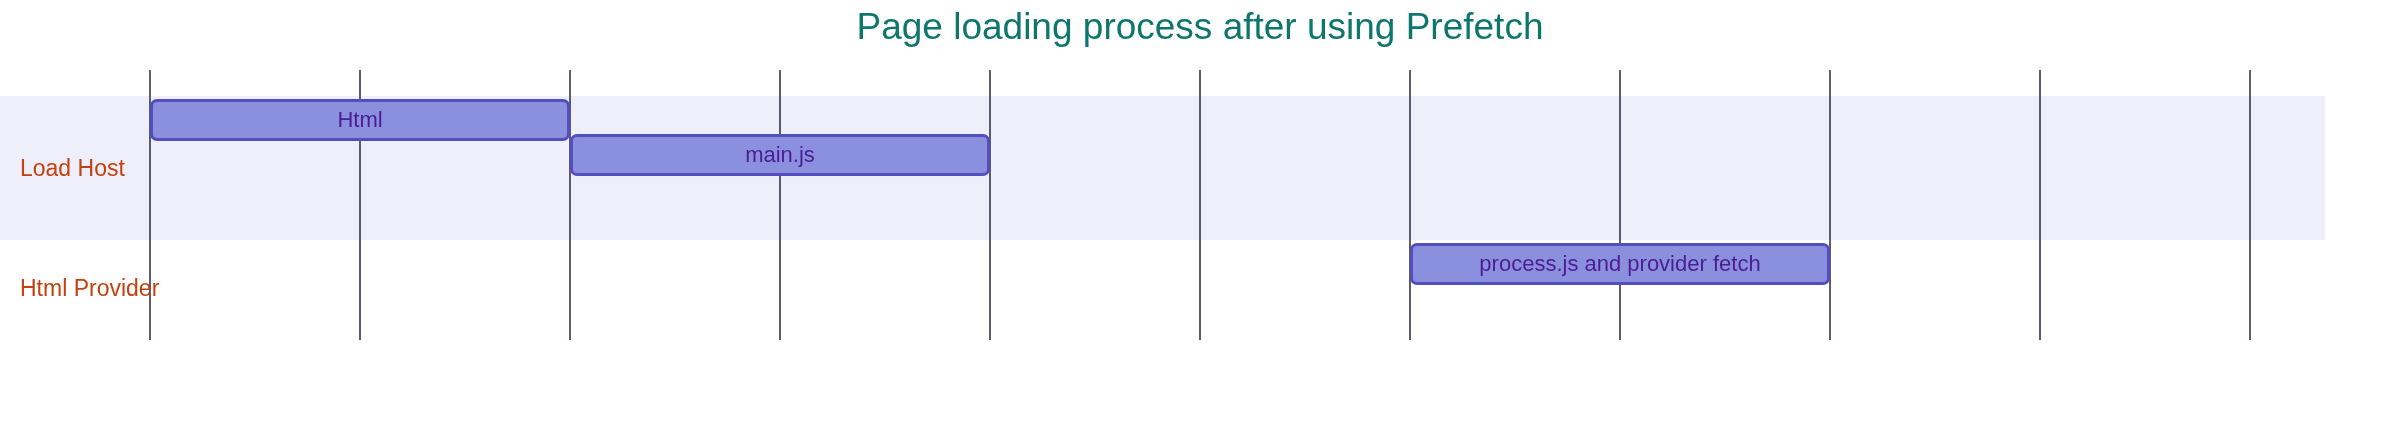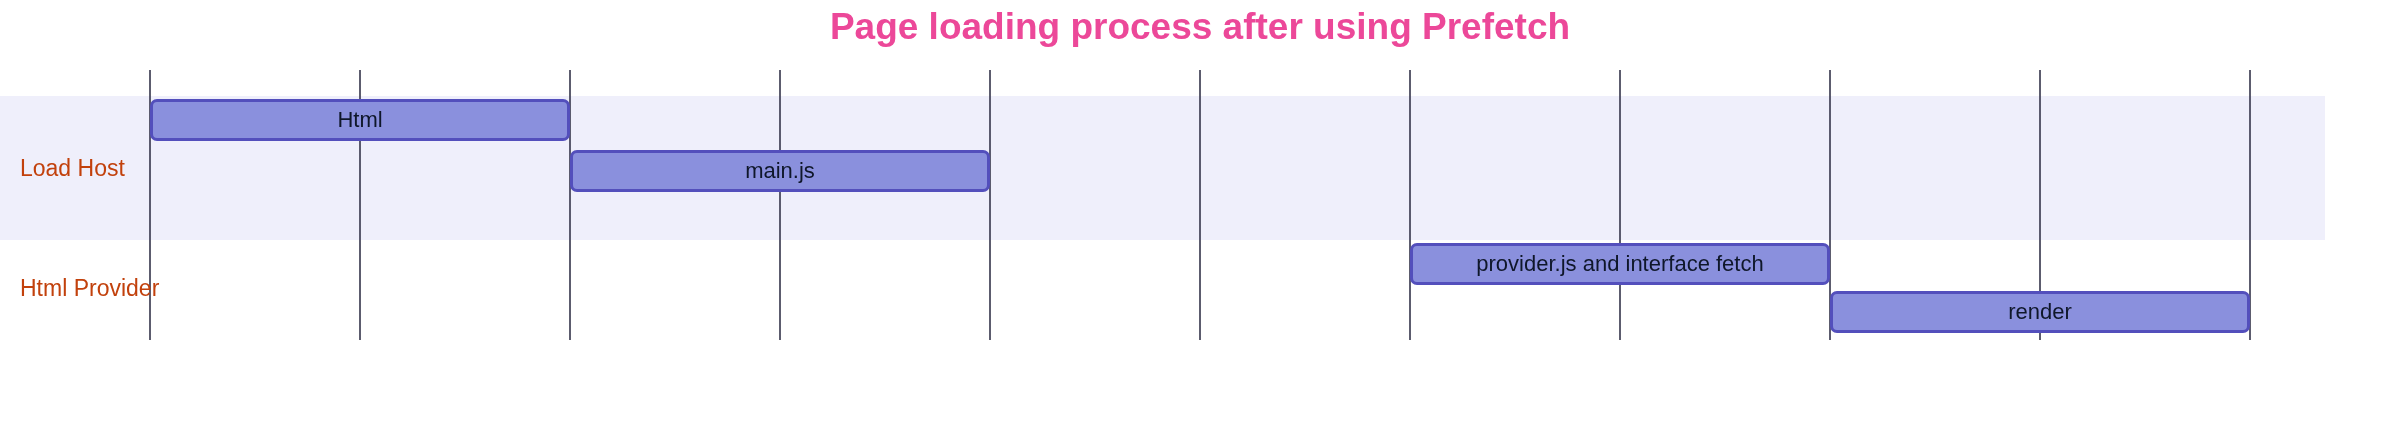--- a/index.html
+++ b/index.html
@@ -15,22 +15,22 @@
     background: #ffffff;
     overflow: hidden;
   }
   .chart-title {
     position: absolute;
     left: 0;
     top: 6px;
     width: 100%;
     text-align: center;
     font-size: 37px;
-    font-weight: 700;
-    color: #ec4899;
+    font-weight: 400;
+    color: #0f766e;
     letter-spacing: 0px;
   }
   .band {
     position: absolute;
     left: 0;
     width: 2325px;
   }
   .band-host {
     top: 96px;
     height: 144px;
@@ -65,21 +65,21 @@
     height: 42px;
     background: #8a90dd;
     border: 3px solid #534fbc;
     border-radius: 7px;
     display: flex;
     align-items: center;
     justify-content: center;
   }
   .task-label {
     font-size: 22px;
-    color: #0f172a;
+    color: #4c1d95;
     white-space: nowrap;
   }
 </style>
 </head>
 <body>
 
 <div class="chart">
 
   <div class="chart-title">Page loading process after using Prefetch</div>
 
@@ -98,26 +98,23 @@
   <div class="grid-line" style="left:2039px"></div>
   <div class="grid-line" style="left:2249px"></div>
 
   <div class="section-label" style="top:154px">Load Host</div>
   <div class="section-label" style="top:274px">Html Provider</div>
 
   <div class="task-bar" style="left:150px; top:99px">
     <span class="task-label">Html</span>
   </div>
 
-  <div class="task-bar" style="left:570px; top:150px">
+  <div class="task-bar" style="left:570px; top:134px">
     <span class="task-label">main.js</span>
   </div>
 
 
   <div class="task-bar" style="left:1410px; top:243px">
-    <span class="task-label">provider.js and interface fetch</span>
+    <span class="task-label">process.js and provider fetch</span>
   </div>
 
-  <div class="task-bar" style="left:1830px; top:291px">
-    <span class="task-label">render</span>
-  </div>
 
 </div>
 
 </body></html>

